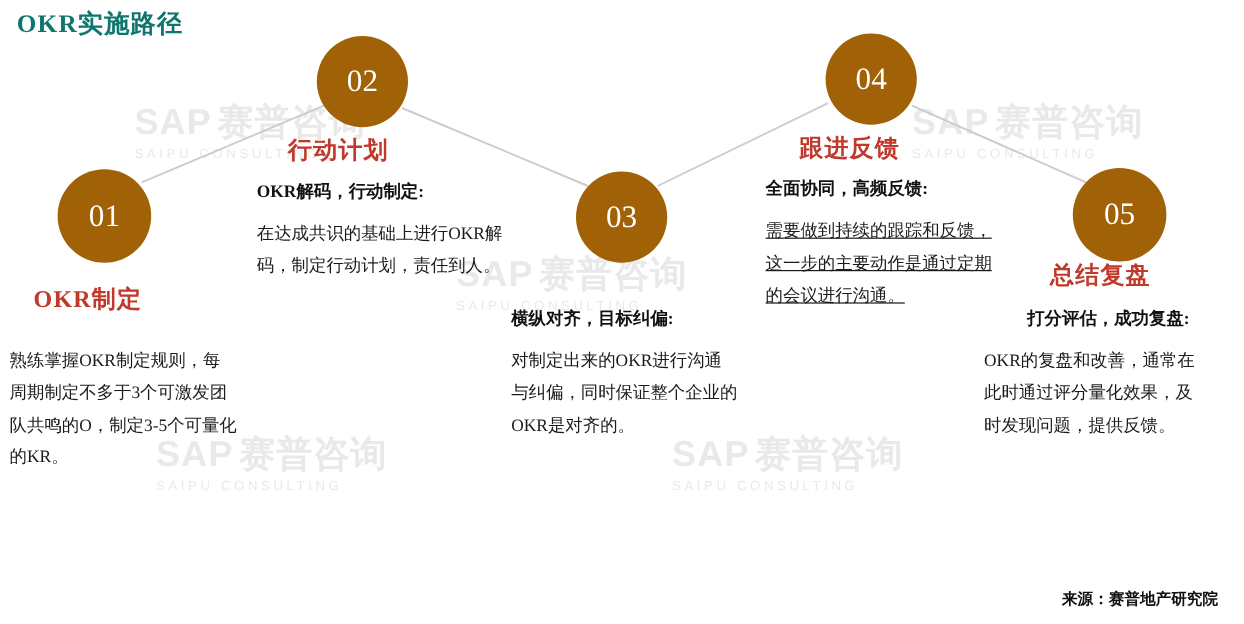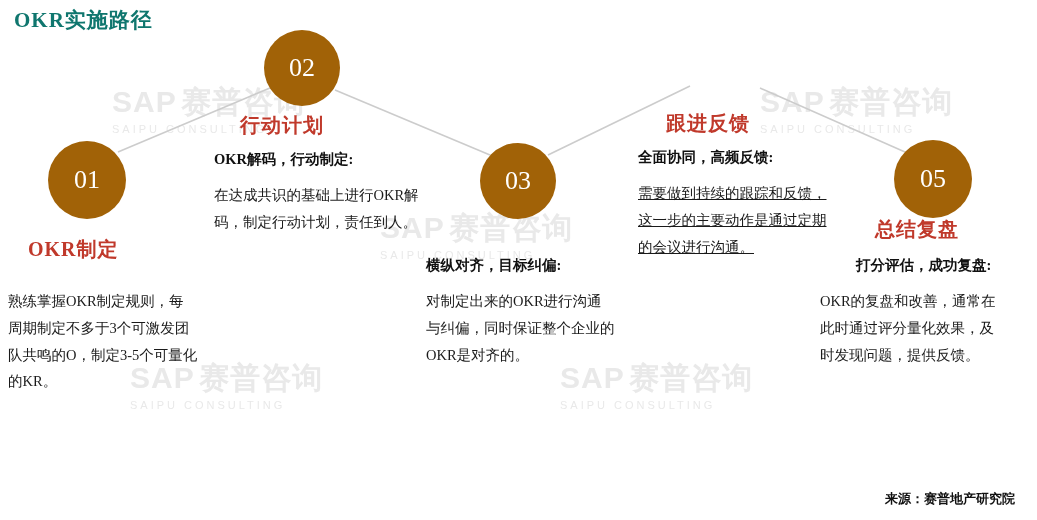--- a/index.html
+++ b/index.html
@@ -153,20 +153,21 @@
 
   <div class="step-circle" style="left:264px; top:30px; width:76px; height:76px;">02</div>
   <div class="step-heading" style="left:240px; top:112px;">行动计划</div>
   <div class="step-sub" style="left:214px; top:150px;">OKR解码，行动制定:</div>
   <div class="step-body" style="left:214px; top:182px; width:205px;">在达成共识的基础上进行OKR解码，制定行动计划，责任到人。</div>
 
   <div class="step-circle" style="left:480px; top:143px; width:76px; height:76px;">03</div>
   <div class="step-sub" style="left:426px; top:256px;">横纵对齐，目标纠偏:</div>
   <div class="step-body" style="left:426px; top:288px; width:190px;">对制定出来的OKR进行沟通与纠偏，同时保证整个企业的OKR是对齐的。</div>
 
+  <div class="step-circle" style="left:688px; top:28px; width:76px; height:76px;">04</div>
   <div class="step-heading" style="left:666px; top:110px;">跟进反馈</div>
   <div class="step-sub" style="left:638px; top:148px;">全面协同，高频反馈:</div>
   <div class="step-body" style="left:638px; top:180px; width:190px;text-decoration:underline;">需要做到持续的跟踪和反馈，这一步的主要动作是通过定期的会议进行沟通。</div>
 
   <div class="step-circle" style="left:894px; top:140px; width:78px; height:78px;">05</div>
   <div class="step-heading" style="left:875px; top:216px;">总结复盘</div>
   <div class="step-sub" style="left:856px; top:256px;">打分评估，成功复盘:</div>
   <div class="step-body" style="left:820px; top:288px; width:180px;">OKR的复盘和改善，通常在此时通过评分量化效果，及时发现问题，提供反馈。</div>
 
   <div id="source-note">来源：赛普地产研究院</div>

